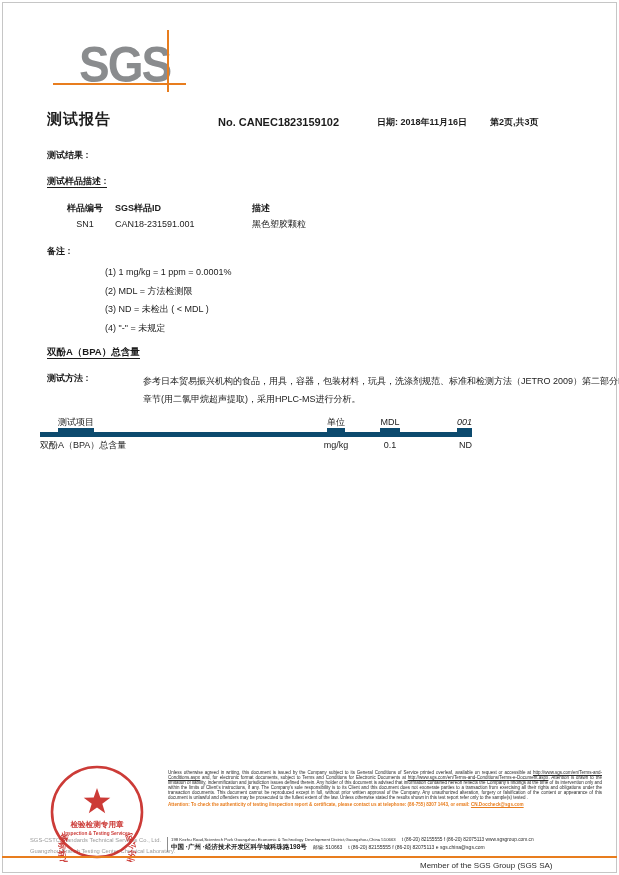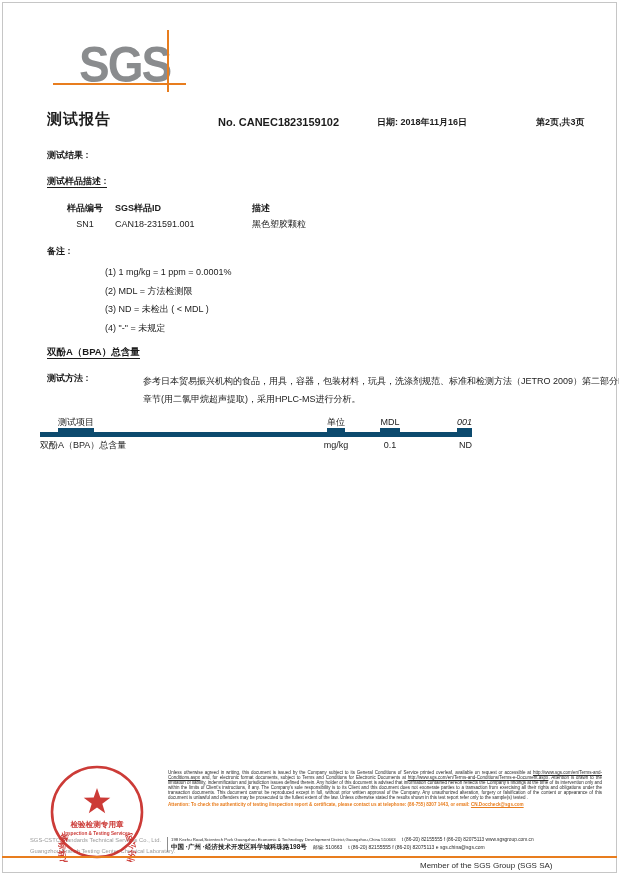--- a/index.html
+++ b/index.html
@@ -11,21 +11,21 @@
   
   .logo-text { position:absolute; left:79px; top:36px; font-size:46px; font-weight:800;
                color:#8a8c8e; letter-spacing:-2px; transform:scaleY(1.08); transform-origin:top left; }
   .logo-hline { position:absolute; left:53px; top:83px; width:133px; height:2px; background:#e87d1e; }
   .logo-vline { position:absolute; left:167px; top:30px; width:2px; height:62px; background:#e87d1e; }
 
   
   .doc-title { position:absolute; left:47px; top:110px; font-size:15px; font-weight:bold; letter-spacing:1px; }
   .report-no { position:absolute; left:218px; top:116px; font-size:11px; font-weight:bold; }
   .report-date { position:absolute; left:377px; top:116px; font-size:9px; font-weight:bold; }
-  .page-info { position:absolute; left:490px; top:116px; font-size:9px; font-weight:bold;margin-left:46px; }
+  .page-info { position:absolute; left:490px; top:116px; font-size:9px; font-weight:bold; }
 
   
   .sec-label { font-size:9px; font-weight:bold; }
   .results-intro { position:absolute; left:47px; top:149px; }
   .sample-heading { position:absolute; left:47px; top:175px; }
   .underlined { border-bottom:1px solid #1c1c1c; padding-bottom:1px; }
 
   .sample-table { position:absolute; left:55px; top:200px; font-size:9px; }
   .sample-table .row { display:flex; line-height:16px; }
   .sample-table .c1 { width:60px; text-align:center; }

